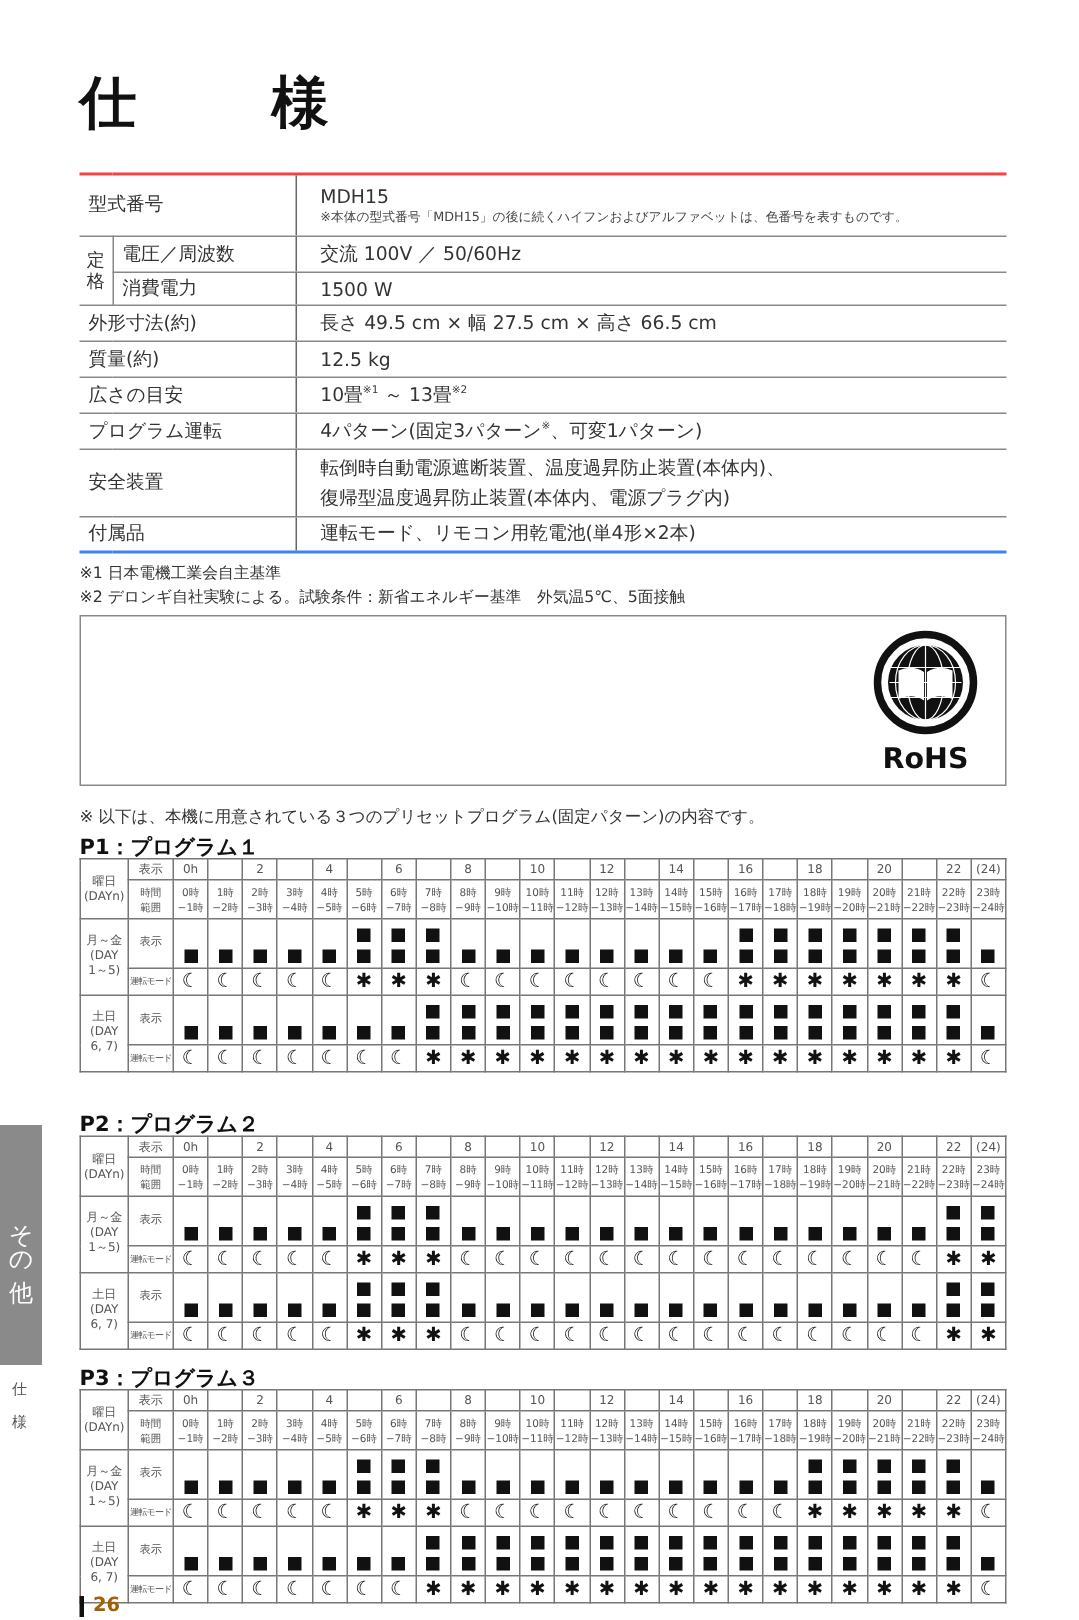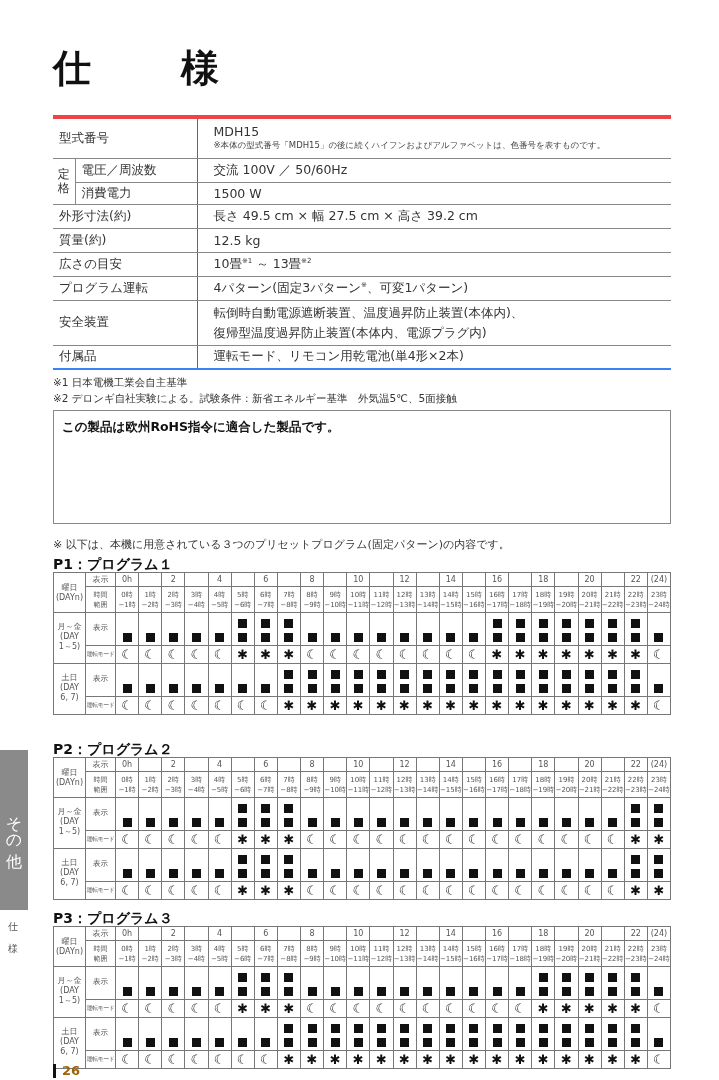--- a/index.html
+++ b/index.html
@@ -4,21 +4,21 @@
 <style>
   * { box-sizing: border-box; margin: 0; padding: 0; }
   html, body { width: 719px; height: 1080px; background: #ffffff; overflow: hidden; }
   body { position: relative; font-family: "DejaVu Sans", "Liberation Sans", sans-serif; color: #222; }
 
   .page-title { position: absolute; left: 53px; top: 44px; font-size: 38px; font-weight: bold; letter-spacing: 26px; color: #111; line-height: 48px; }
 
   
   .spec { position: absolute; left: 53px; top: 115px; width: 618px; border-collapse: collapse; font-size: 12.5px; color: #333; }
   .spec td { border-bottom: 1px solid #888; padding: 0 6px; vertical-align: middle; }
-  .spec tr:first-child td { border-top: 4px solid #ef4444; margin-top: 15px; }
+  .spec tr:first-child td { border-top: 2px solid #ef4444; margin-top: 15px; }
   .spec tr:last-child td { border-bottom: 2px solid #3b82f6; }
   .spec td.lbl { width: 144px; }
   .spec td.val { border-left: 1px solid #666; padding-left: 16px; }
   .spec td.grp { width: 22px; padding: 0; text-align: center; font-size: 12px; line-height: 14px; border-right: 1px solid #888; }
   .spec td.sublbl { width: 122px; }
   .spec .note { font-size: 8.5px; color: #444; display: block; margin-top: 1px; }
   .spec sup { font-size: 7px; vertical-align: 5px; }
 
   .footnotes { position: absolute; left: 53px; top: 374px; font-size: 10.5px; line-height: 16px; color: #333; }
 
@@ -73,21 +73,21 @@
     <td class="grp" rowspan="2"><span>定</span><br><span>格</span></td>
     <td class="sublbl">電圧／周波数</td>
     <td class="val">交流 100V ／ 50/60Hz</td>
   </tr>
   <tr style="height:22px">
     <td class="sublbl">消費電力</td>
     <td class="val">1500 W</td>
   </tr>
   <tr style="height:24px">
     <td class="lbl" colspan="2">外形寸法(約)</td>
-    <td class="val">長さ 49.5 cm × 幅 27.5 cm × 高さ 39.2 cm</td>
+    <td class="val">長さ 49.5 cm × 幅 27.5 cm × 高さ 66.5 cm</td>
   </tr>
   <tr style="height:24px">
     <td class="lbl" colspan="2">質量(約)</td>
     <td class="val">12.5 kg</td>
   </tr>
   <tr style="height:24px">
     <td class="lbl" colspan="2">広さの目安</td>
     <td class="val"><span>10畳</span><sup>※1</sup><span> ～ 13畳</span><sup>※2</sup></td>
   </tr>
   <tr style="height:24px">
@@ -104,21 +104,37 @@
   </tr>
 </tbody>
   </table>
 
 <div class="footnotes">
   <div>※1 日本電機工業会自主基準</div>
   <div>※2 デロンギ自社実験による。試験条件：新省エネルギー基準　外気温5℃、5面接触</div>
 </div>
 
 <div class="rohs">
-  <div class="rohs-title">この製品は欧州RoHS指令に適合した製品です。</div>
+  <div class="rohs-logo">
+    <svg width="70" height="78" viewBox="0 0 70 78">
+      <circle cx="35" cy="38" r="32" fill="none" stroke="#111" stroke-width="5"></circle>
+      <circle cx="35" cy="38" r="25" fill="#111"></circle>
+      <g stroke="#fff" stroke-width="0.8" fill="none">
+        <ellipse cx="35" cy="38" rx="12" ry="25"></ellipse>
+        <ellipse cx="35" cy="38" rx="20" ry="25"></ellipse>
+        <line x1="35" y1="13" x2="35" y2="63"></line>
+        <line x1="12" y1="28" x2="58" y2="28"></line>
+        <line x1="11" y1="38" x2="59" y2="38"></line>
+        <line x1="12" y1="48" x2="58" y2="48"></line>
+      </g>
+      <path d="M17 30 Q26 26 34 31 L34 50 Q26 45 17 49 Z" fill="#fff"></path>
+      <path d="M53 30 Q44 26 36 31 L36 50 Q44 45 53 49 Z" fill="#fff"></path>
+    </svg>
+    <div class="rohs-logo-text">RoHS</div>
+  </div>
 </div>
 
 <div class="intro">※ 以下は、本機に用意されている３つのプリセットプログラム(固定パターン)の内容です。</div>
 
 <div id="programs">
     <div class="prog-title" style="top: 556px;">P1：プログラム１</div>
     <table class="sched" style="top: 572px;">
       <colgroup>
         <col class="c-day">
         <col class="c-kind">

